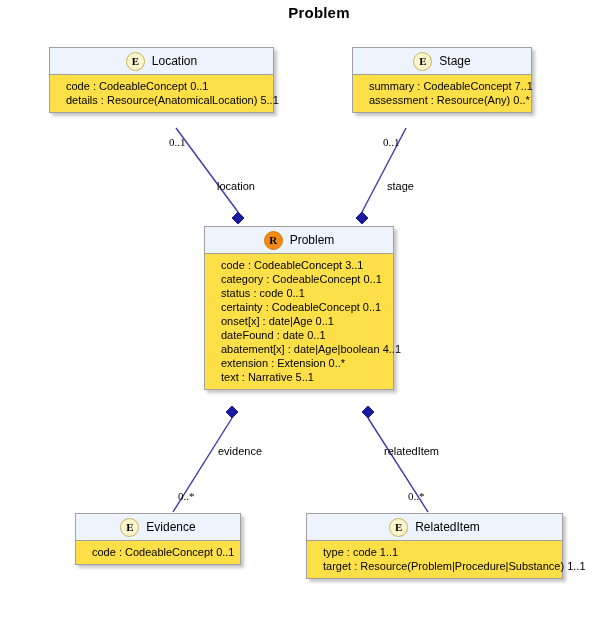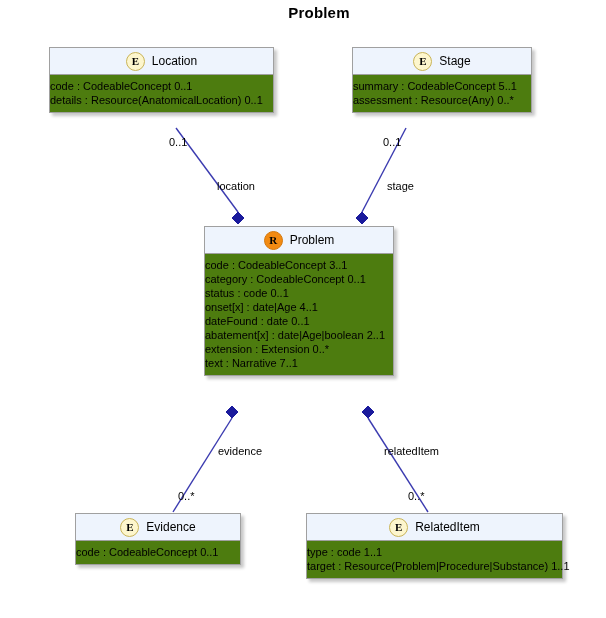--- a/index.html
+++ b/index.html
@@ -59,22 +59,22 @@
     justify-content: center;
     gap: 7px;
   }
   .uml-name {
     font-size: 12px;
     color: #000000;
     white-space: nowrap;
   }
   .uml-attrs {
     box-sizing: border-box;
-    background: #4d7c0f;
-    padding: 4px 6px 5px 0;
+    background: #fde047;
+    padding: 4px 6px 5px 16px;
   }
   .uml-attr {
     font-size: 11px;
     line-height: 14px;
     color: #000000;
     white-space: nowrap;
   }
 
   
   .stereo-icon {
@@ -105,20 +105,21 @@
     position: absolute;
     font-size: 11px;
     color: #000000;
     white-space: nowrap;
   }
   .edge-mult {
     position: absolute;
     font-size: 11px;
     color: #000000;
     white-space: nowrap;
+    font-family: Liberation Serif, serif;
   }
 </style>
 </head>
 <body>
 
 <div id="diagram-root">
 
   <div class="diagram-title">Problem</div>
 
   <svg id="edge-layer" width="606" height="618">
@@ -136,49 +137,50 @@
     <polygon points="352,418 358,412 352,406 346,412" fill="#1a1a9c" stroke="#1a1a9c" stroke-width="1"></polygon>
   </svg>
 
   <div class="uml-class" style="left:33px; top:47px; width:225px;">
     <div class="uml-header">
       <span class="stereo-icon stereo-E">E</span>
       <span class="uml-name">Location</span>
     </div>
     <div class="uml-attrs">
       <div class="uml-attr">code : CodeableConcept 0..1</div>
-      <div class="uml-attr">details : Resource(AnatomicalLocation) 0..1</div>
+      <div class="uml-attr">details : Resource(AnatomicalLocation) 5..1</div>
     </div>
   </div>
 
   <div class="uml-class" style="left:336px; top:47px; width:180px;">
     <div class="uml-header">
       <span class="stereo-icon stereo-E">E</span>
       <span class="uml-name">Stage</span>
     </div>
     <div class="uml-attrs">
-      <div class="uml-attr">summary : CodeableConcept 5..1</div>
+      <div class="uml-attr">summary : CodeableConcept 7..1</div>
       <div class="uml-attr">assessment : Resource(Any) 0..*</div>
     </div>
   </div>
 
   <div class="uml-class" style="left:188px; top:226px; width:190px;">
     <div class="uml-header">
       <span class="stereo-icon stereo-R">R</span>
       <span class="uml-name">Problem</span>
     </div>
     <div class="uml-attrs">
       <div class="uml-attr">code : CodeableConcept 3..1</div>
       <div class="uml-attr">category : CodeableConcept 0..1</div>
       <div class="uml-attr">status : code 0..1</div>
-      <div class="uml-attr">onset[x] : date|Age 4..1</div>
+      <div class="uml-attr">certainty : CodeableConcept 0..1</div>
+      <div class="uml-attr">onset[x] : date|Age 0..1</div>
       <div class="uml-attr">dateFound : date 0..1</div>
-      <div class="uml-attr">abatement[x] : date|Age|boolean 2..1</div>
+      <div class="uml-attr">abatement[x] : date|Age|boolean 4..1</div>
       <div class="uml-attr">extension : Extension 0..*</div>
-      <div class="uml-attr">text : Narrative 7..1</div>
+      <div class="uml-attr">text : Narrative 5..1</div>
     </div>
   </div>
 
   <div class="uml-class" style="left:59px; top:513px; width:166px;">
     <div class="uml-header">
       <span class="stereo-icon stereo-E">E</span>
       <span class="uml-name">Evidence</span>
     </div>
     <div class="uml-attrs">
       <div class="uml-attr">code : CodeableConcept 0..1</div>

